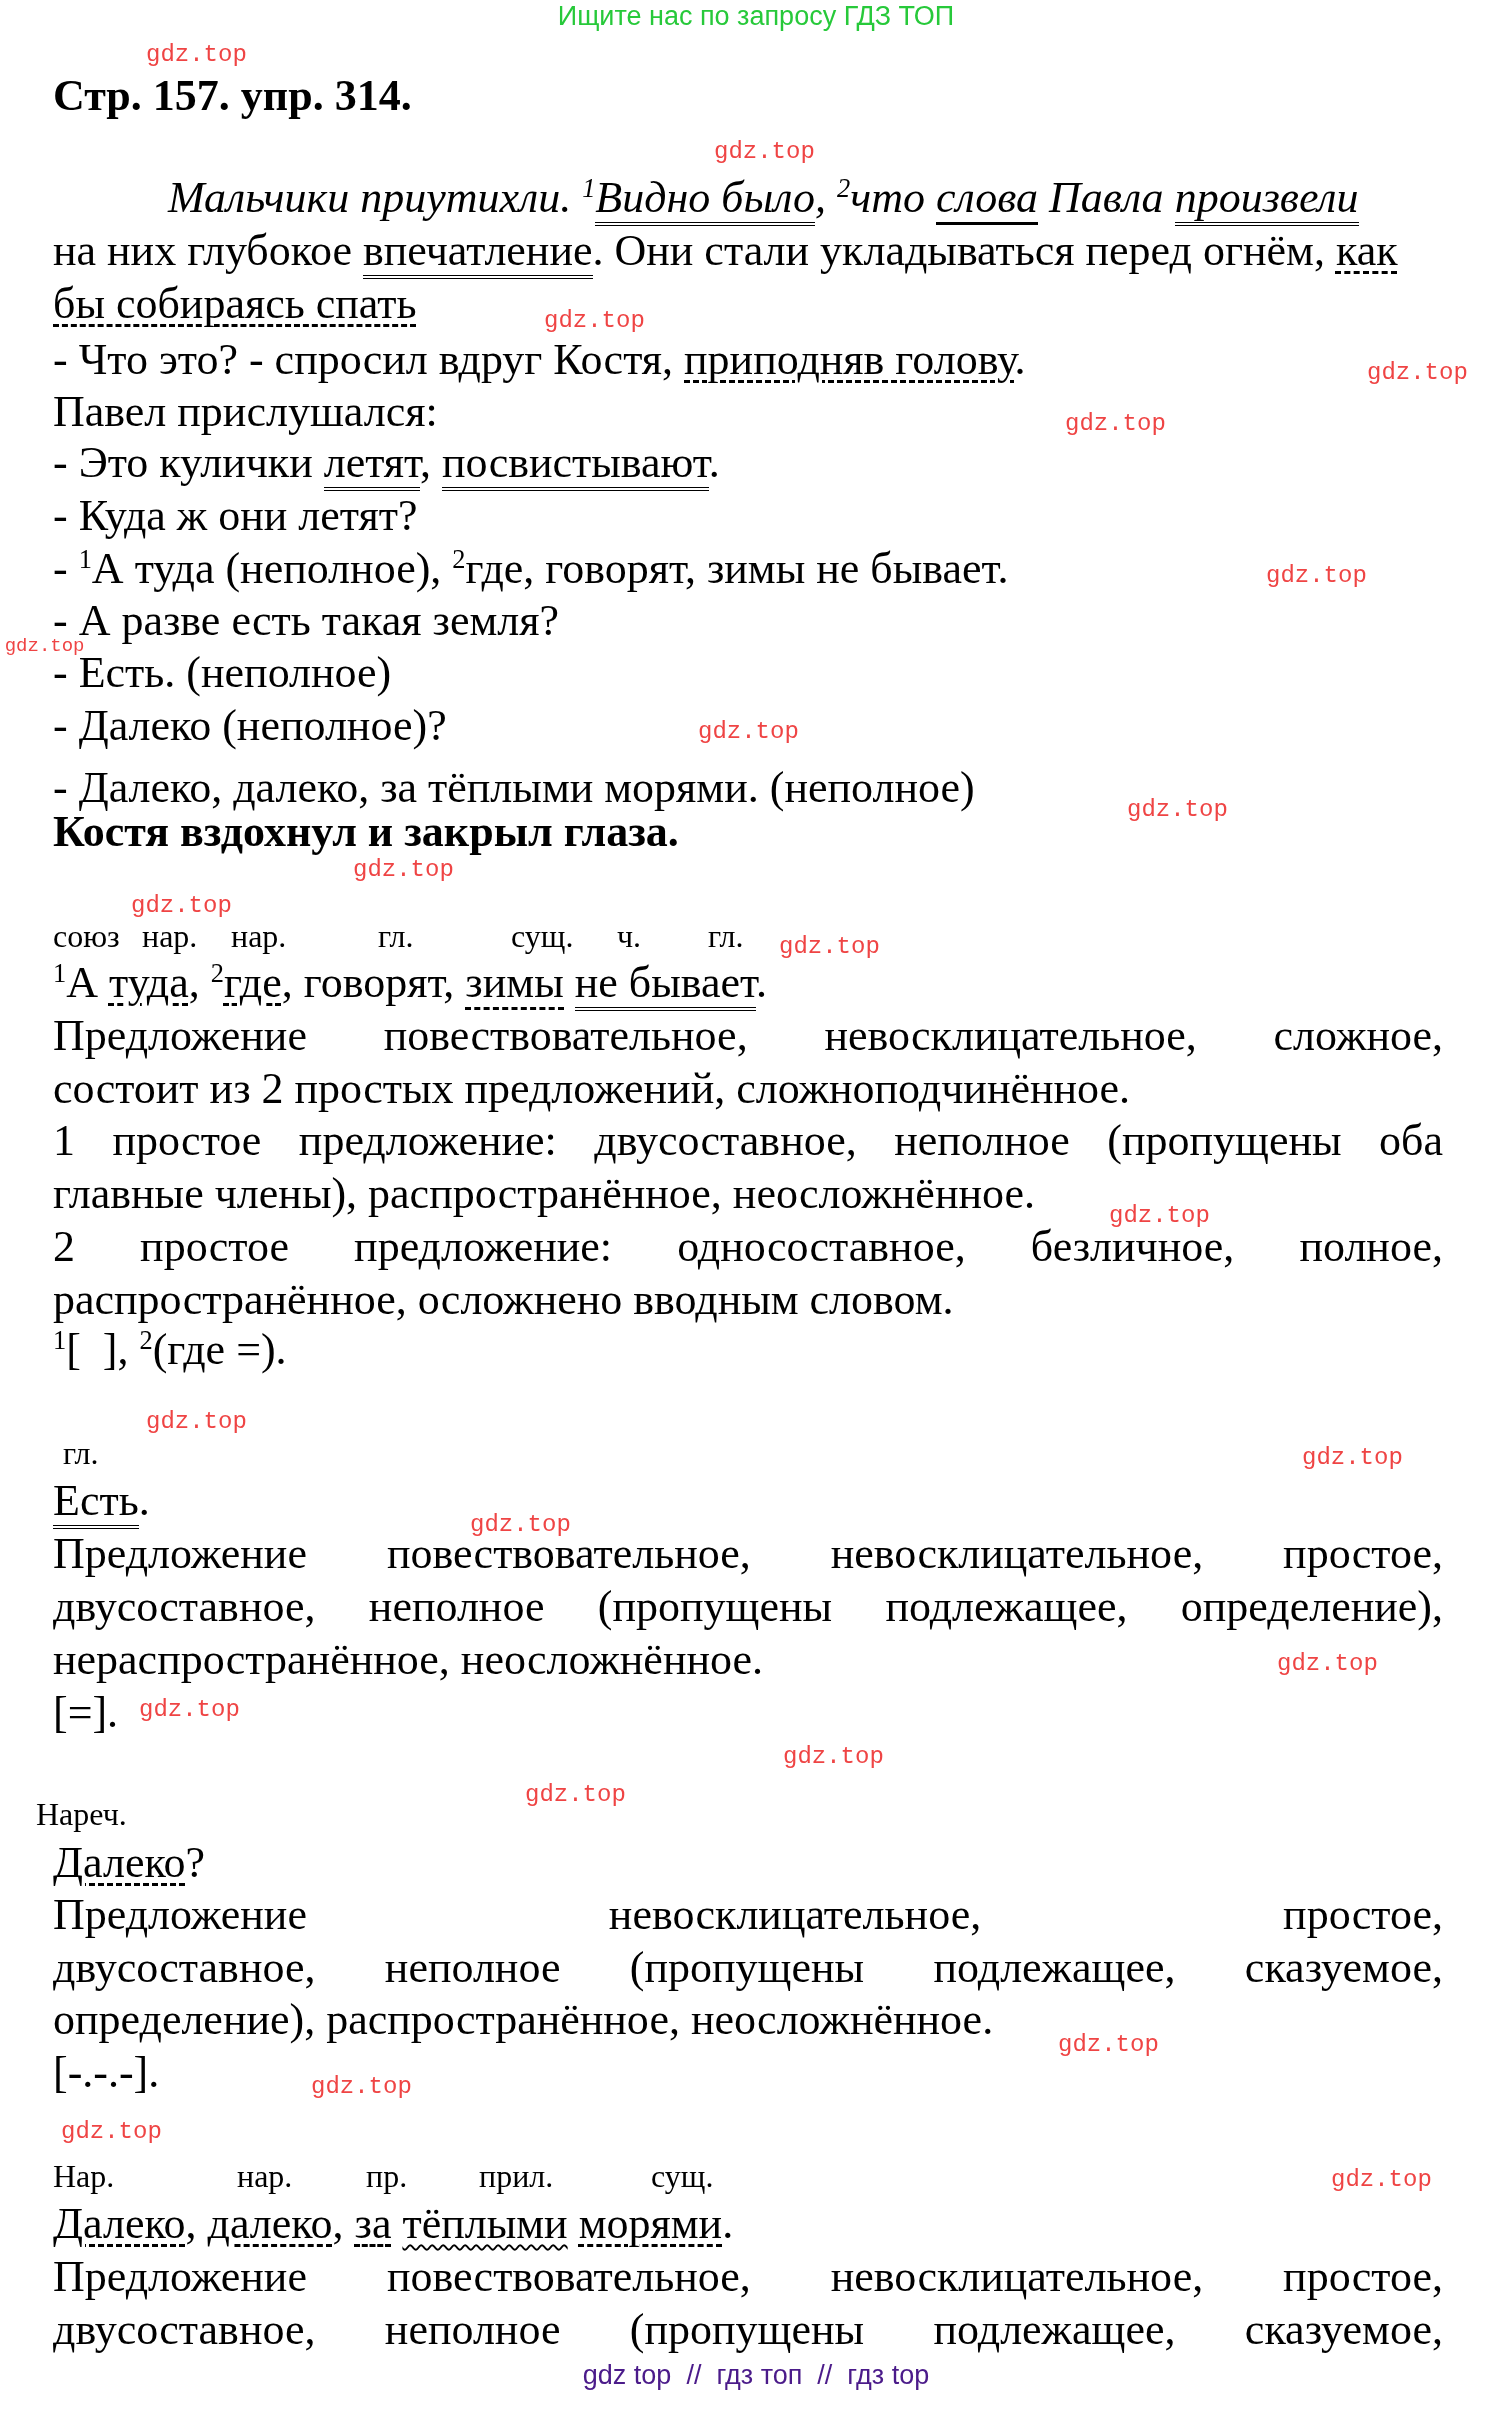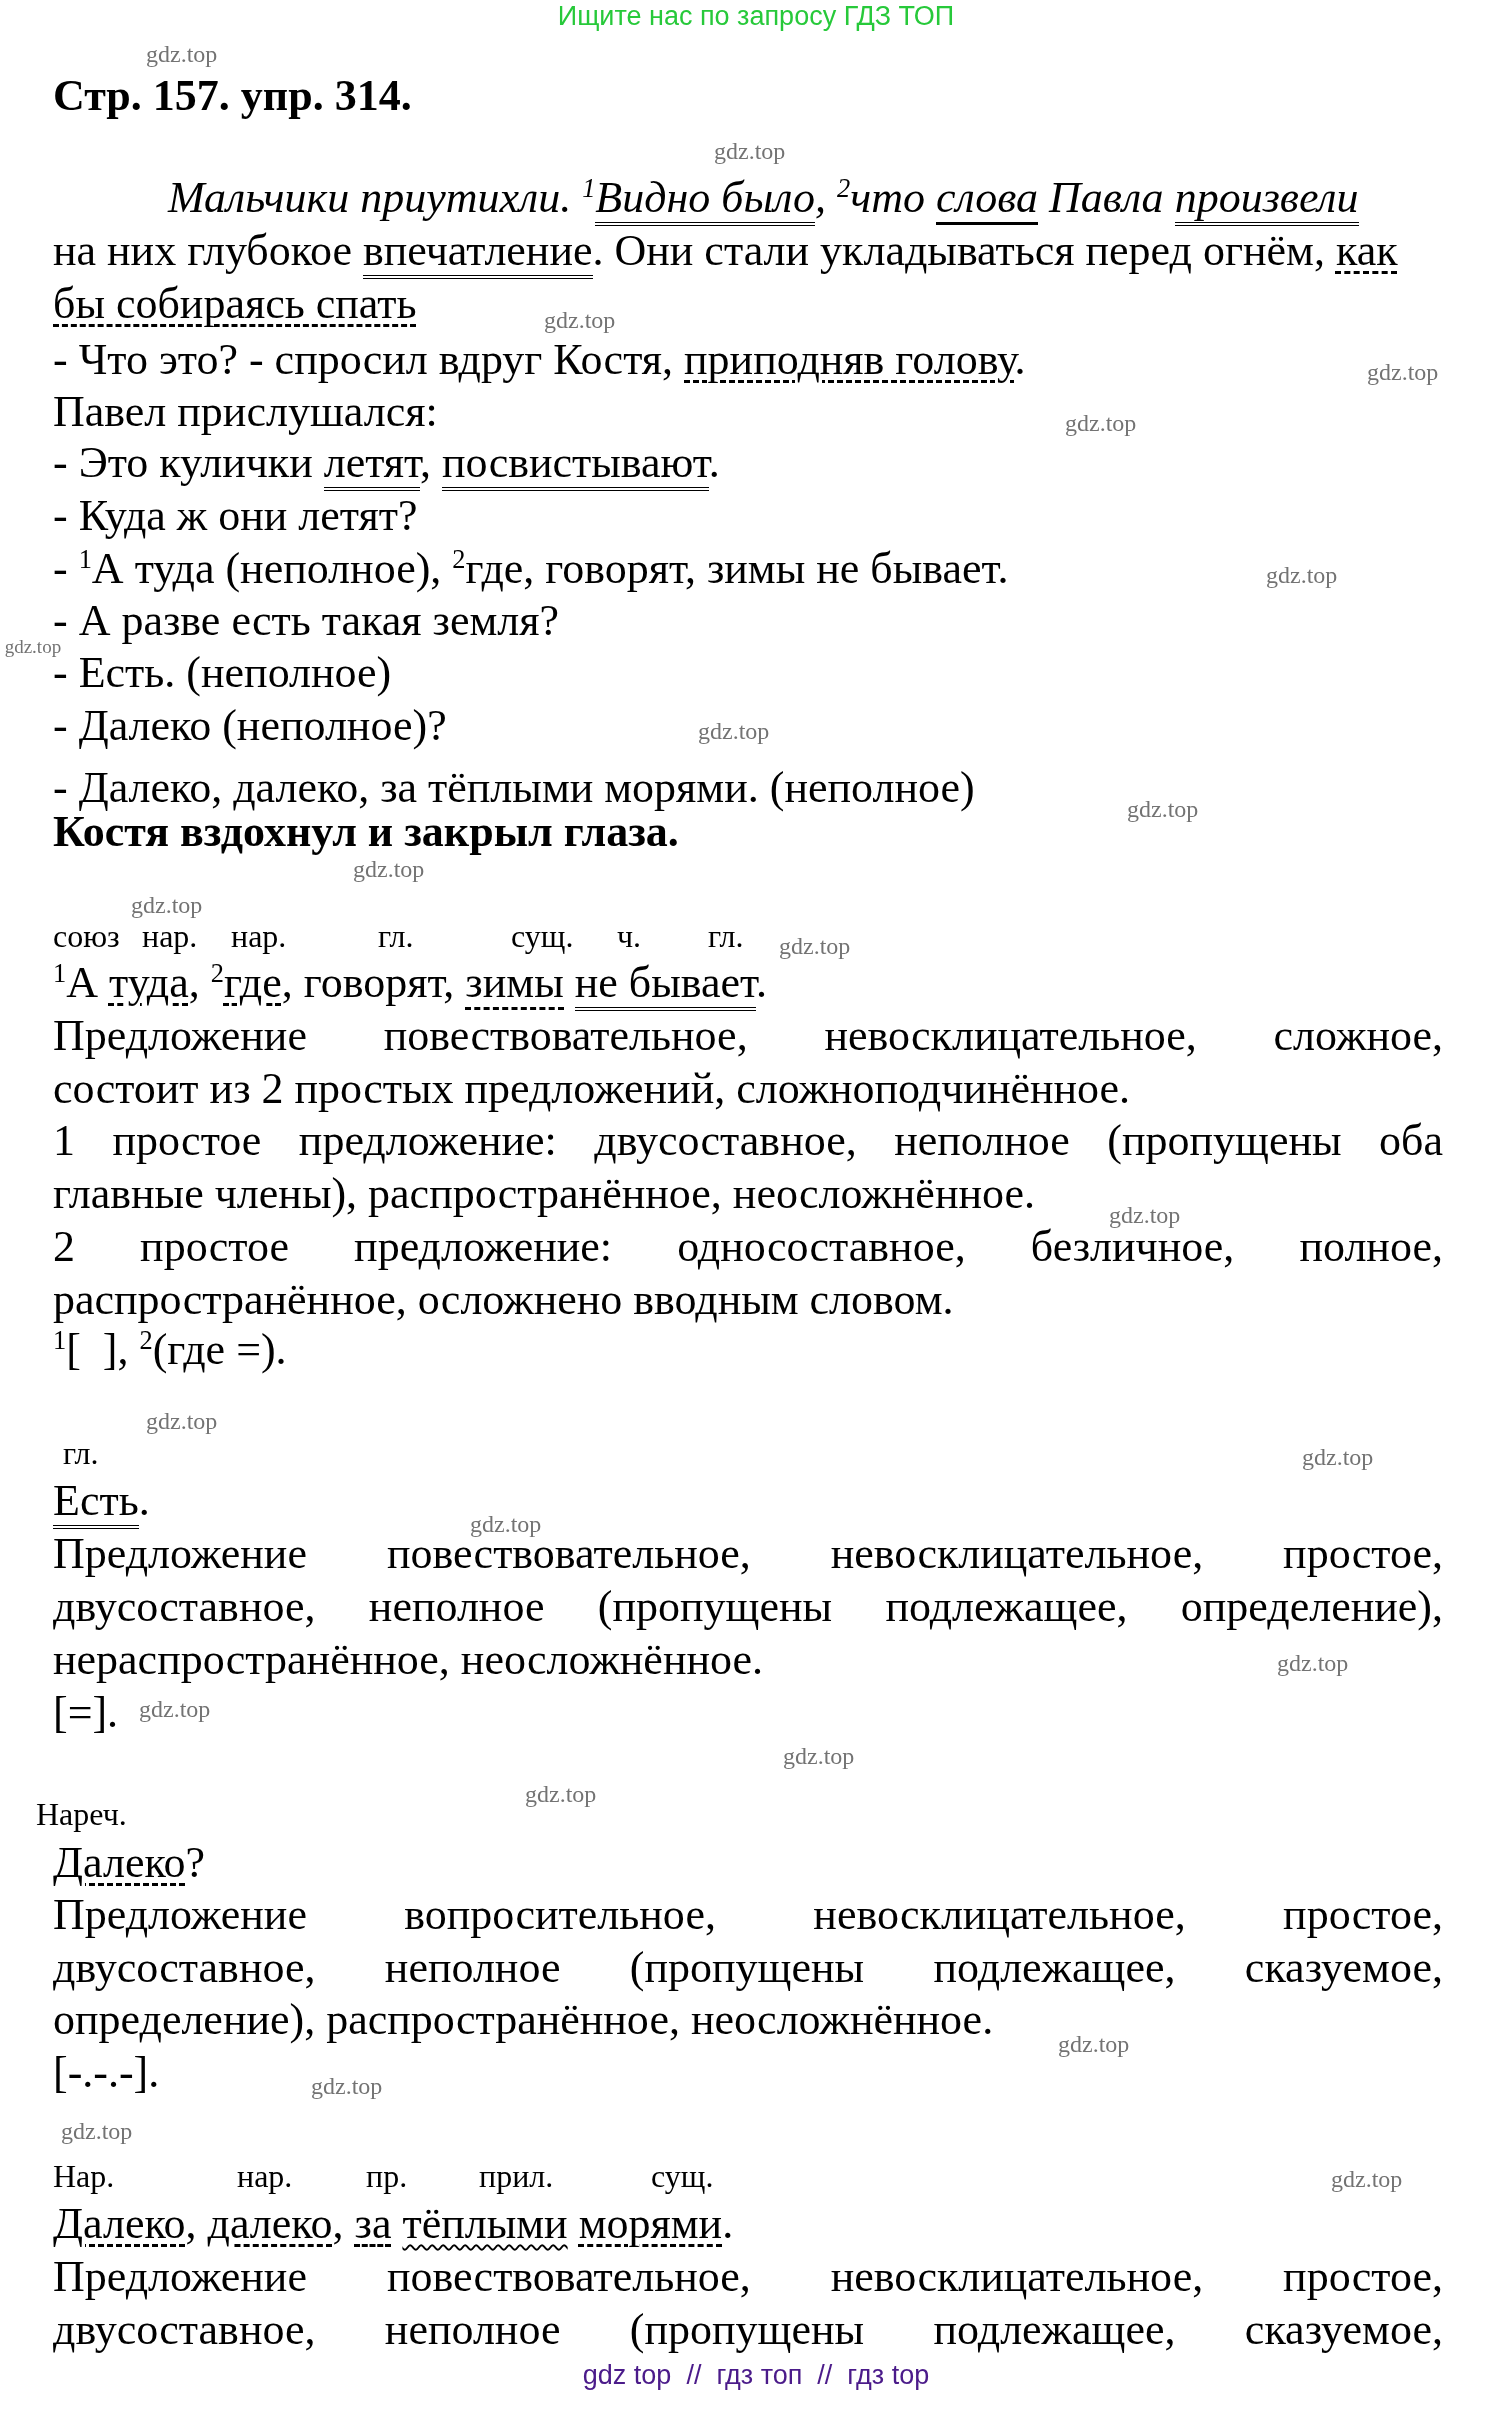--- a/index.html
+++ b/index.html
@@ -1,21 +1,21 @@
 <!DOCTYPE html>
 <html style="font-size:12.7px"><head>
 <meta charset="utf-8">
 <style>
   html, body { margin:0; padding:0; background:#ffffff; }
   body { width:1512px; height:2413px; position:relative; overflow:hidden;
          font-family:"Liberation Serif","DejaVu Serif",serif; color:#000; }
   .line { position:absolute; left:53px; height:52px; line-height:52px; font-size:44px; white-space:nowrap; }
   .just { width:1390px; display:flex; justify-content:space-between; }
   .pos { position:absolute; height:36px; line-height:36px; font-size:32px; white-space:nowrap; }
-  .wm { position:absolute; font-family:Liberation Serif, serif; font-size:24px; color:#737373; white-space:nowrap; line-height:27px;text-align:right; }
+  .wm { position:absolute; font-family:Liberation Mono, monospace; font-size:24px; color:#ef4444; white-space:nowrap; line-height:27px;text-align:right; }
   .banner { position:absolute; top:0; left:0; width:1512px; text-align:center; font-family:"Liberation Sans","DejaVu Sans",sans-serif; font-size:27px; line-height:32px; color:#27c93a; }
   .footer { position:absolute; top:2359px; left:0; width:1512px; text-align:center; font-family:"Liberation Sans","DejaVu Sans",sans-serif; font-size:27px; line-height:32px; color:#4b1b8a; }
   .title { position:absolute; left:53px; top:70px; font-size:44px; line-height:52px; font-weight:bold; }
   sup { font-size:0.6em; vertical-align:0.55em; line-height:0; }
   
   .u-subj { border-bottom:3.2px solid #000; }
   .u-pred { border-bottom:4.7px double #000; }
   .u-obj { border-bottom:3.2px dashed #000; }
   .u-adv { text-decoration:underline; text-decoration-style:dashed; text-decoration-thickness:3.2px; text-underline-offset:6.3px; }
   .u-attr { text-decoration:underline; text-decoration-style:wavy; text-decoration-thickness:1.6px; text-underline-offset:6.3px; }
@@ -141,21 +141,20 @@
 </div>
 <div class="line" style="top:1634px;">нераспространённое, неосложнённое.</div>
 <div class="line" style="top:1687px;">[=].</div>
 
 <span class="pos" style="left:36px;top:1796px;">Нареч.</span>
 <div class="line" style="top:1837px;">
   <span class="u-adv">Далеко</span><span>?</span>
 </div>
 <div class="line just" style="top:1889px;">
   <span>Предложение</span>
-    <span>вопросительное,</span>
     <span>невосклицательное,</span>
     <span>простое,</span>
 </div>
 <div class="line just" style="top:1942px;">
   <span>двусоставное,</span>
     <span>неполное</span>
     <span>(пропущены</span>
     <span>подлежащее,</span>
     <span>сказуемое,</span>
 </div>

